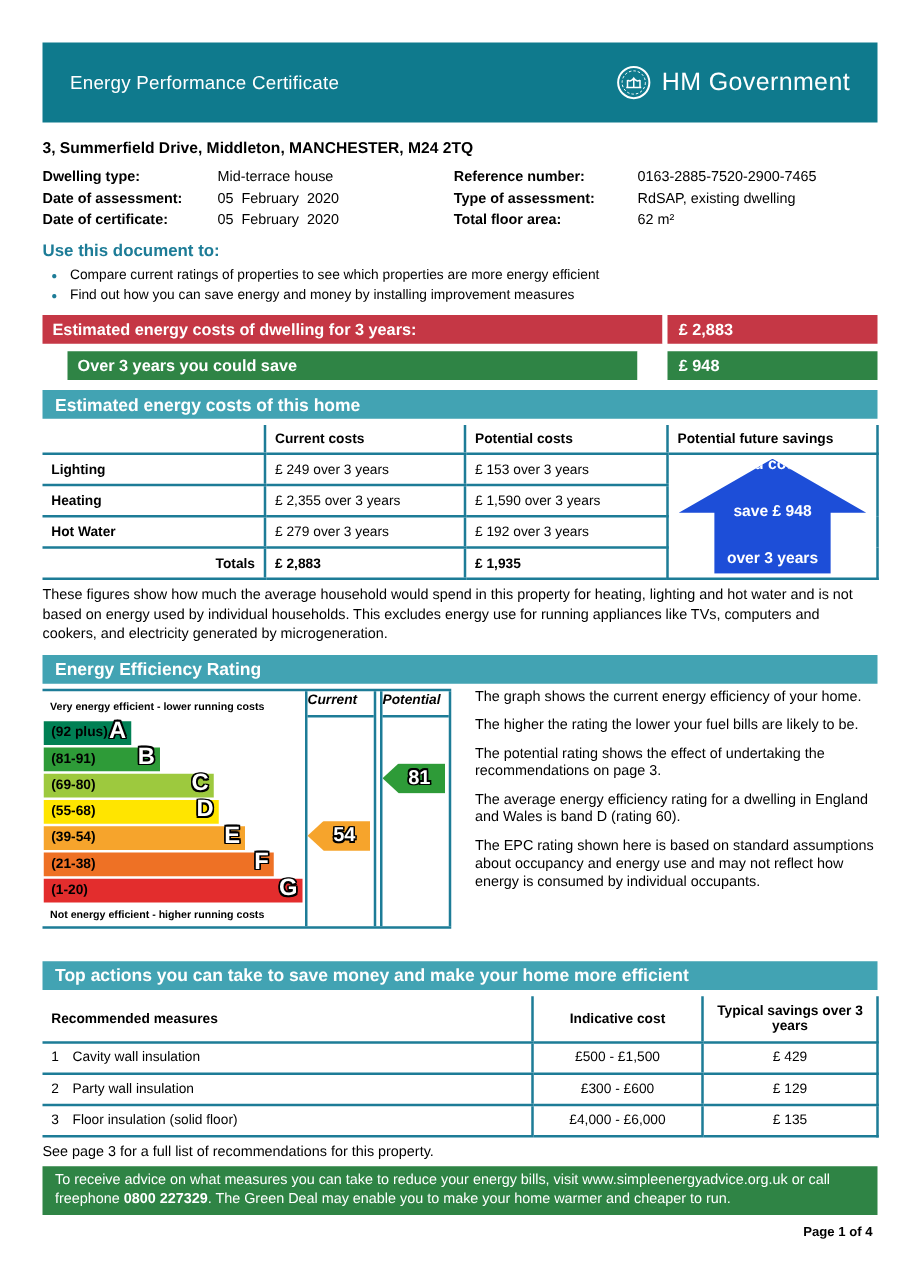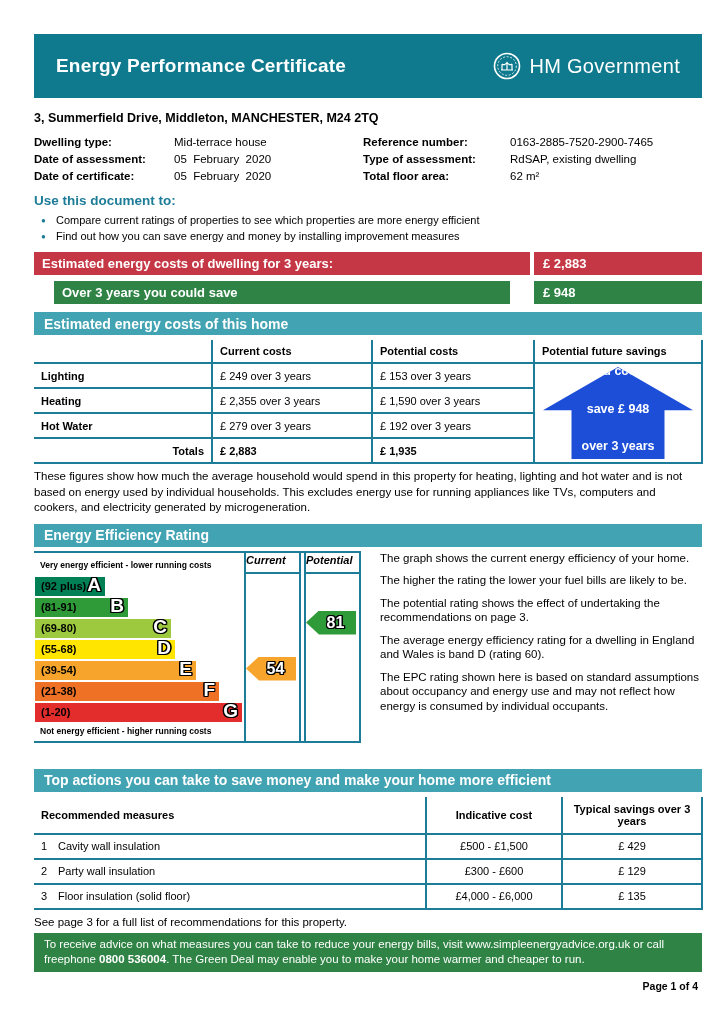--- a/index.html
+++ b/index.html
@@ -7,21 +7,21 @@
     position:relative;width:724px;height:1024px;box-sizing:border-box;
     padding:34px 22px 0 34px;background:#fff;color:#000;
     font-family:"Liberation Sans","DejaVu Sans",sans-serif;overflow:hidden;
   }
   
   .header-banner{
     height:64px;background:var(--teal-dark);color:#fff;
     display:flex;align-items:center;justify-content:space-between;
     padding:0 22px;box-sizing:border-box;
   }
-  .header-title{font-size:19px;font-weight:bold;letter-spacing:.2px;}
+  .header-title{font-size:15px;font-weight:normal;letter-spacing:.2px;}
   .gov-logo{display:flex;align-items:center;gap:7px;}
   .gov-logo-text{font-size:20px;font-weight:normal;letter-spacing:.3px;}
   
   .address{margin-top:13px;font-size:12.5px;font-weight:bold;}
   .details{display:flex;margin-top:9px;font-size:11.5px;}
   .details-col{display:flex;flex-direction:column;}
   .details-col.left{width:329px;}
   .details-col.right{flex:1;}
   .detail-row{display:flex;line-height:17px;}
   .detail-label{font-weight:bold;}
@@ -311,17 +311,17 @@
         <tr>
           <td><span class="measure-num">3</span><span>Floor insulation (solid floor)</span></td>
           <td class="bl center">£4,000 - £6,000</td>
           <td class="bl br center">£ 135</td>
         </tr>
       </tbody>
   </table>
   <div class="see-note">See page 3 for a full list of recommendations for this property.</div>
 
   <div class="advice-banner">
-    <span>To receive advice on what measures you can take to reduce your energy bills, visit www.simpleenergyadvice.org.uk or call freephone </span><span class="bold">0800 536004</span><span>. The Green Deal may enable you to make your home warmer and cheaper to run.</span>
+    <span>To receive advice on what measures you can take to reduce your energy bills, visit www.simpleenergyadvice.org.uk or call freephone </span><span class="bold">0800 227329</span><span>. The Green Deal may enable you to make your home warmer and cheaper to run.</span>
   </div>
 
   <div class="page-num">Page 1 of 4</div>
 </div>
 
 </body></html>

